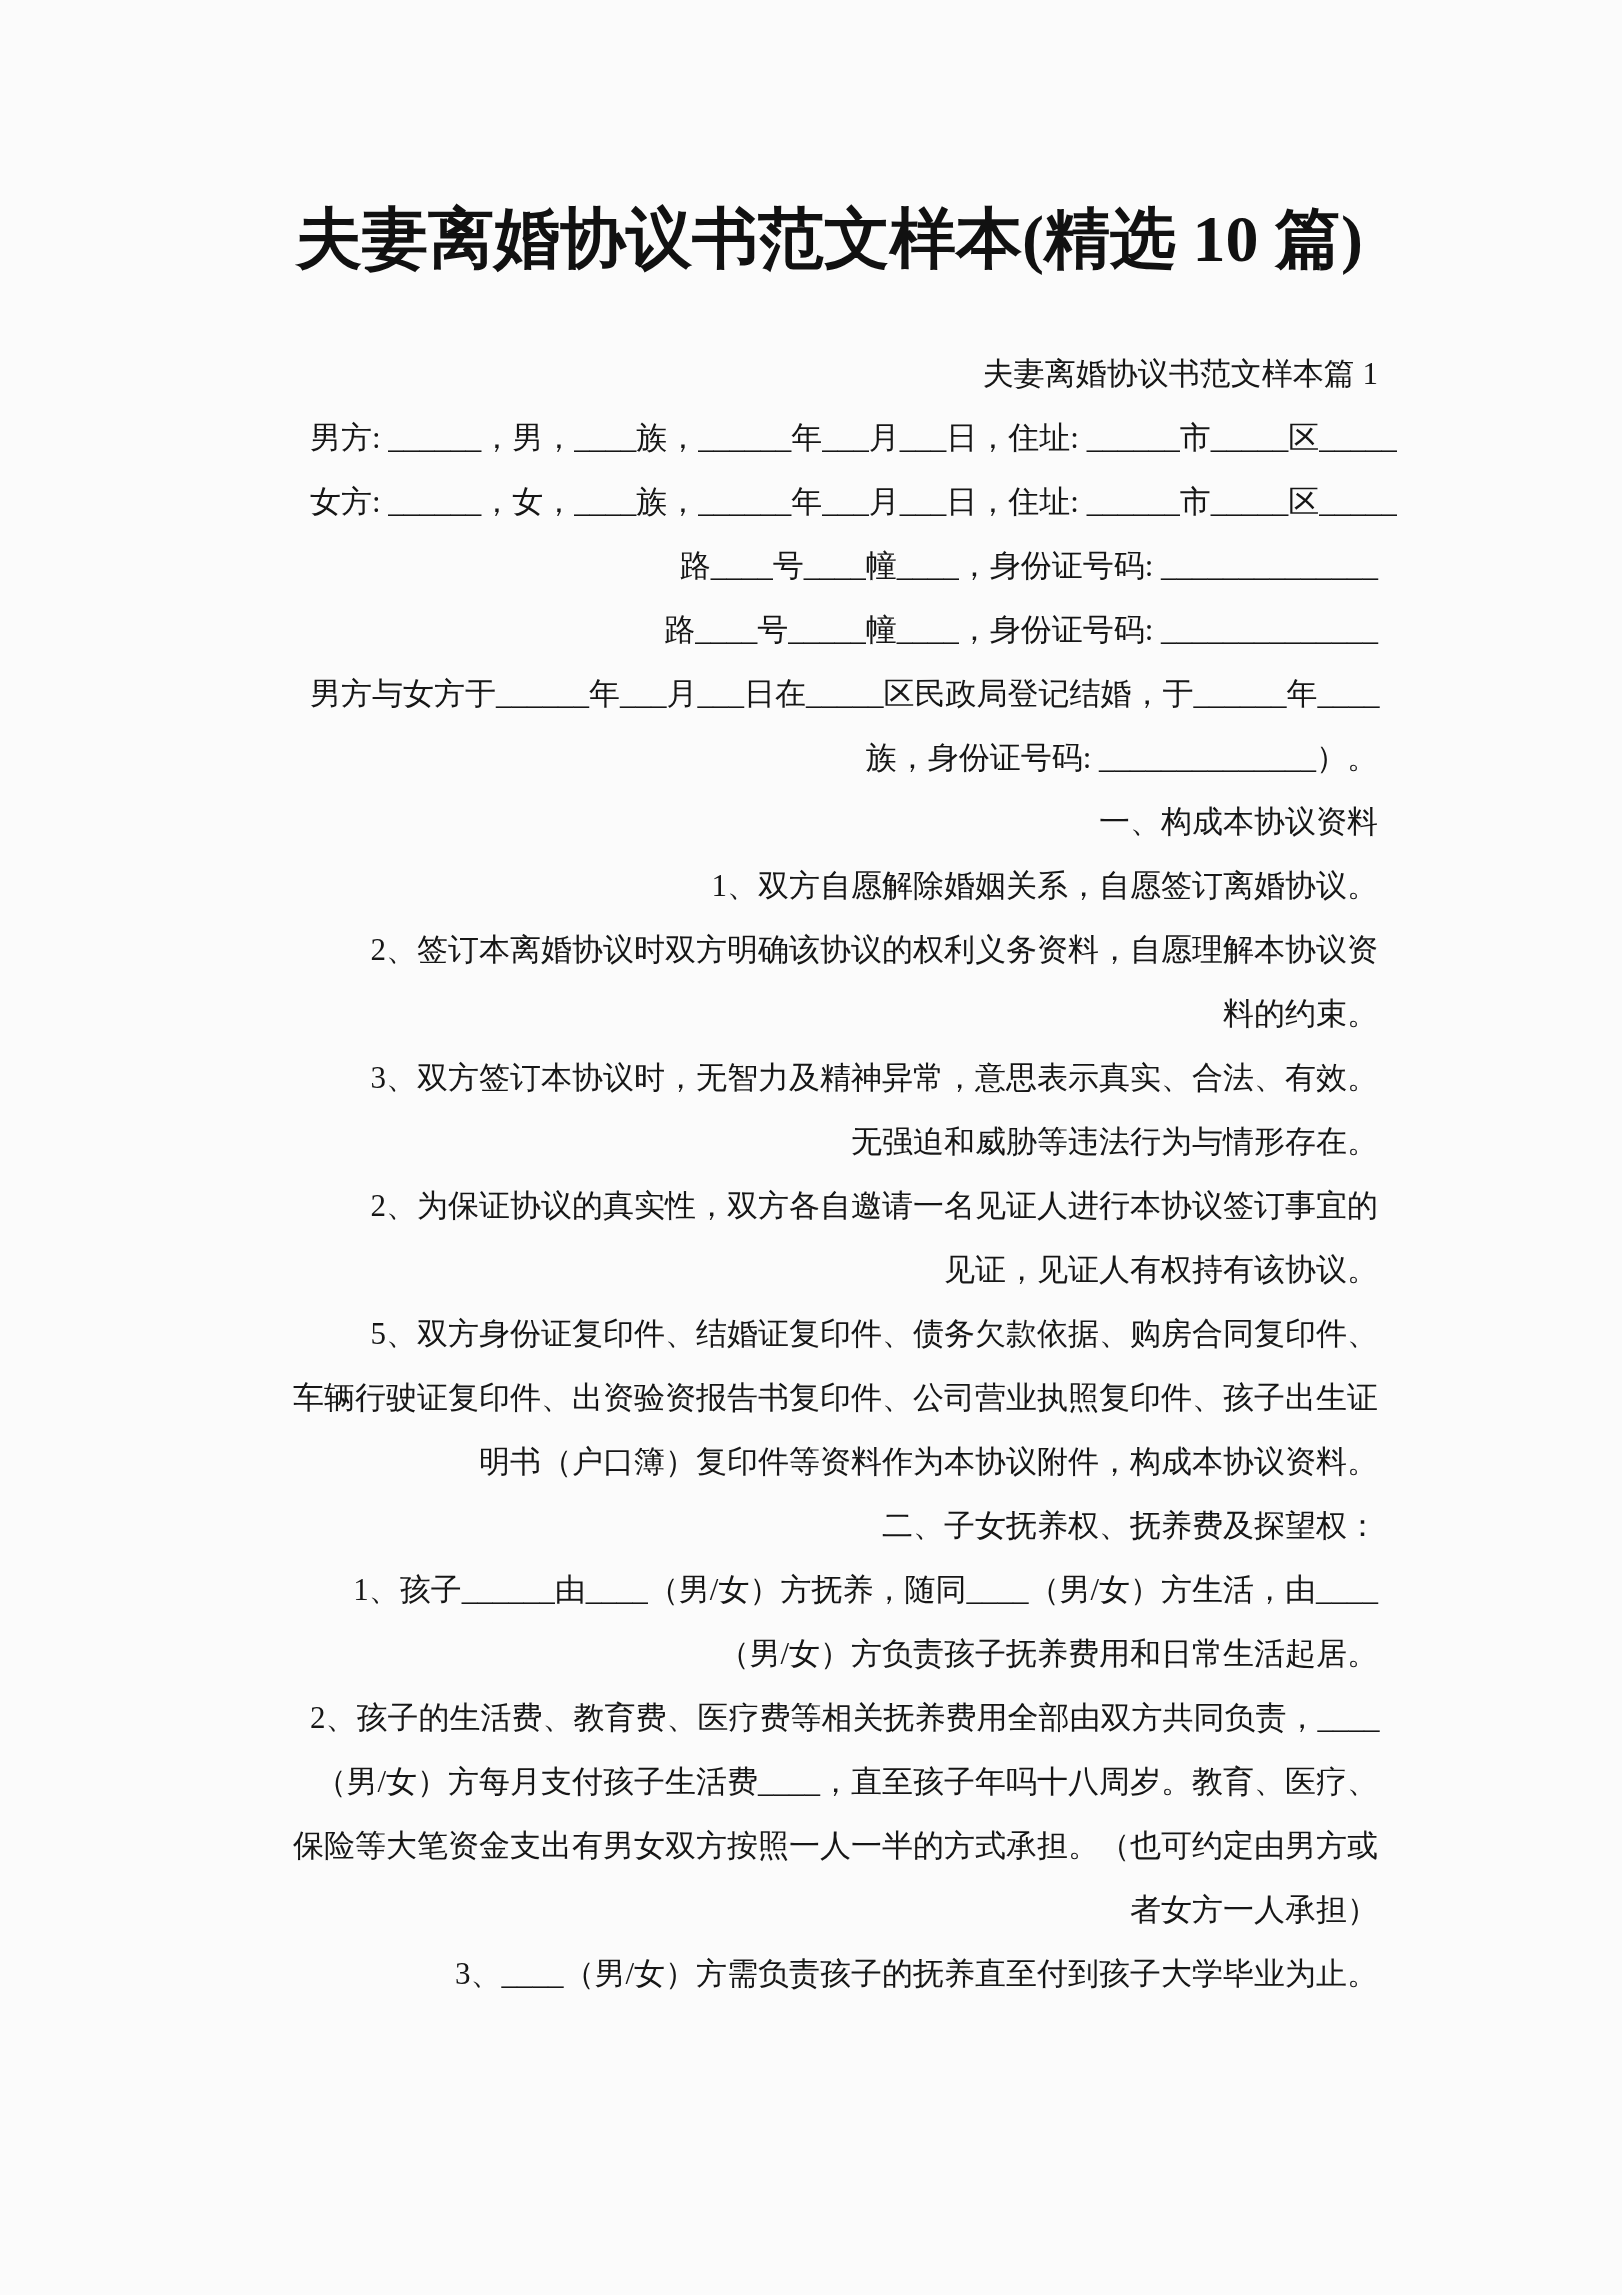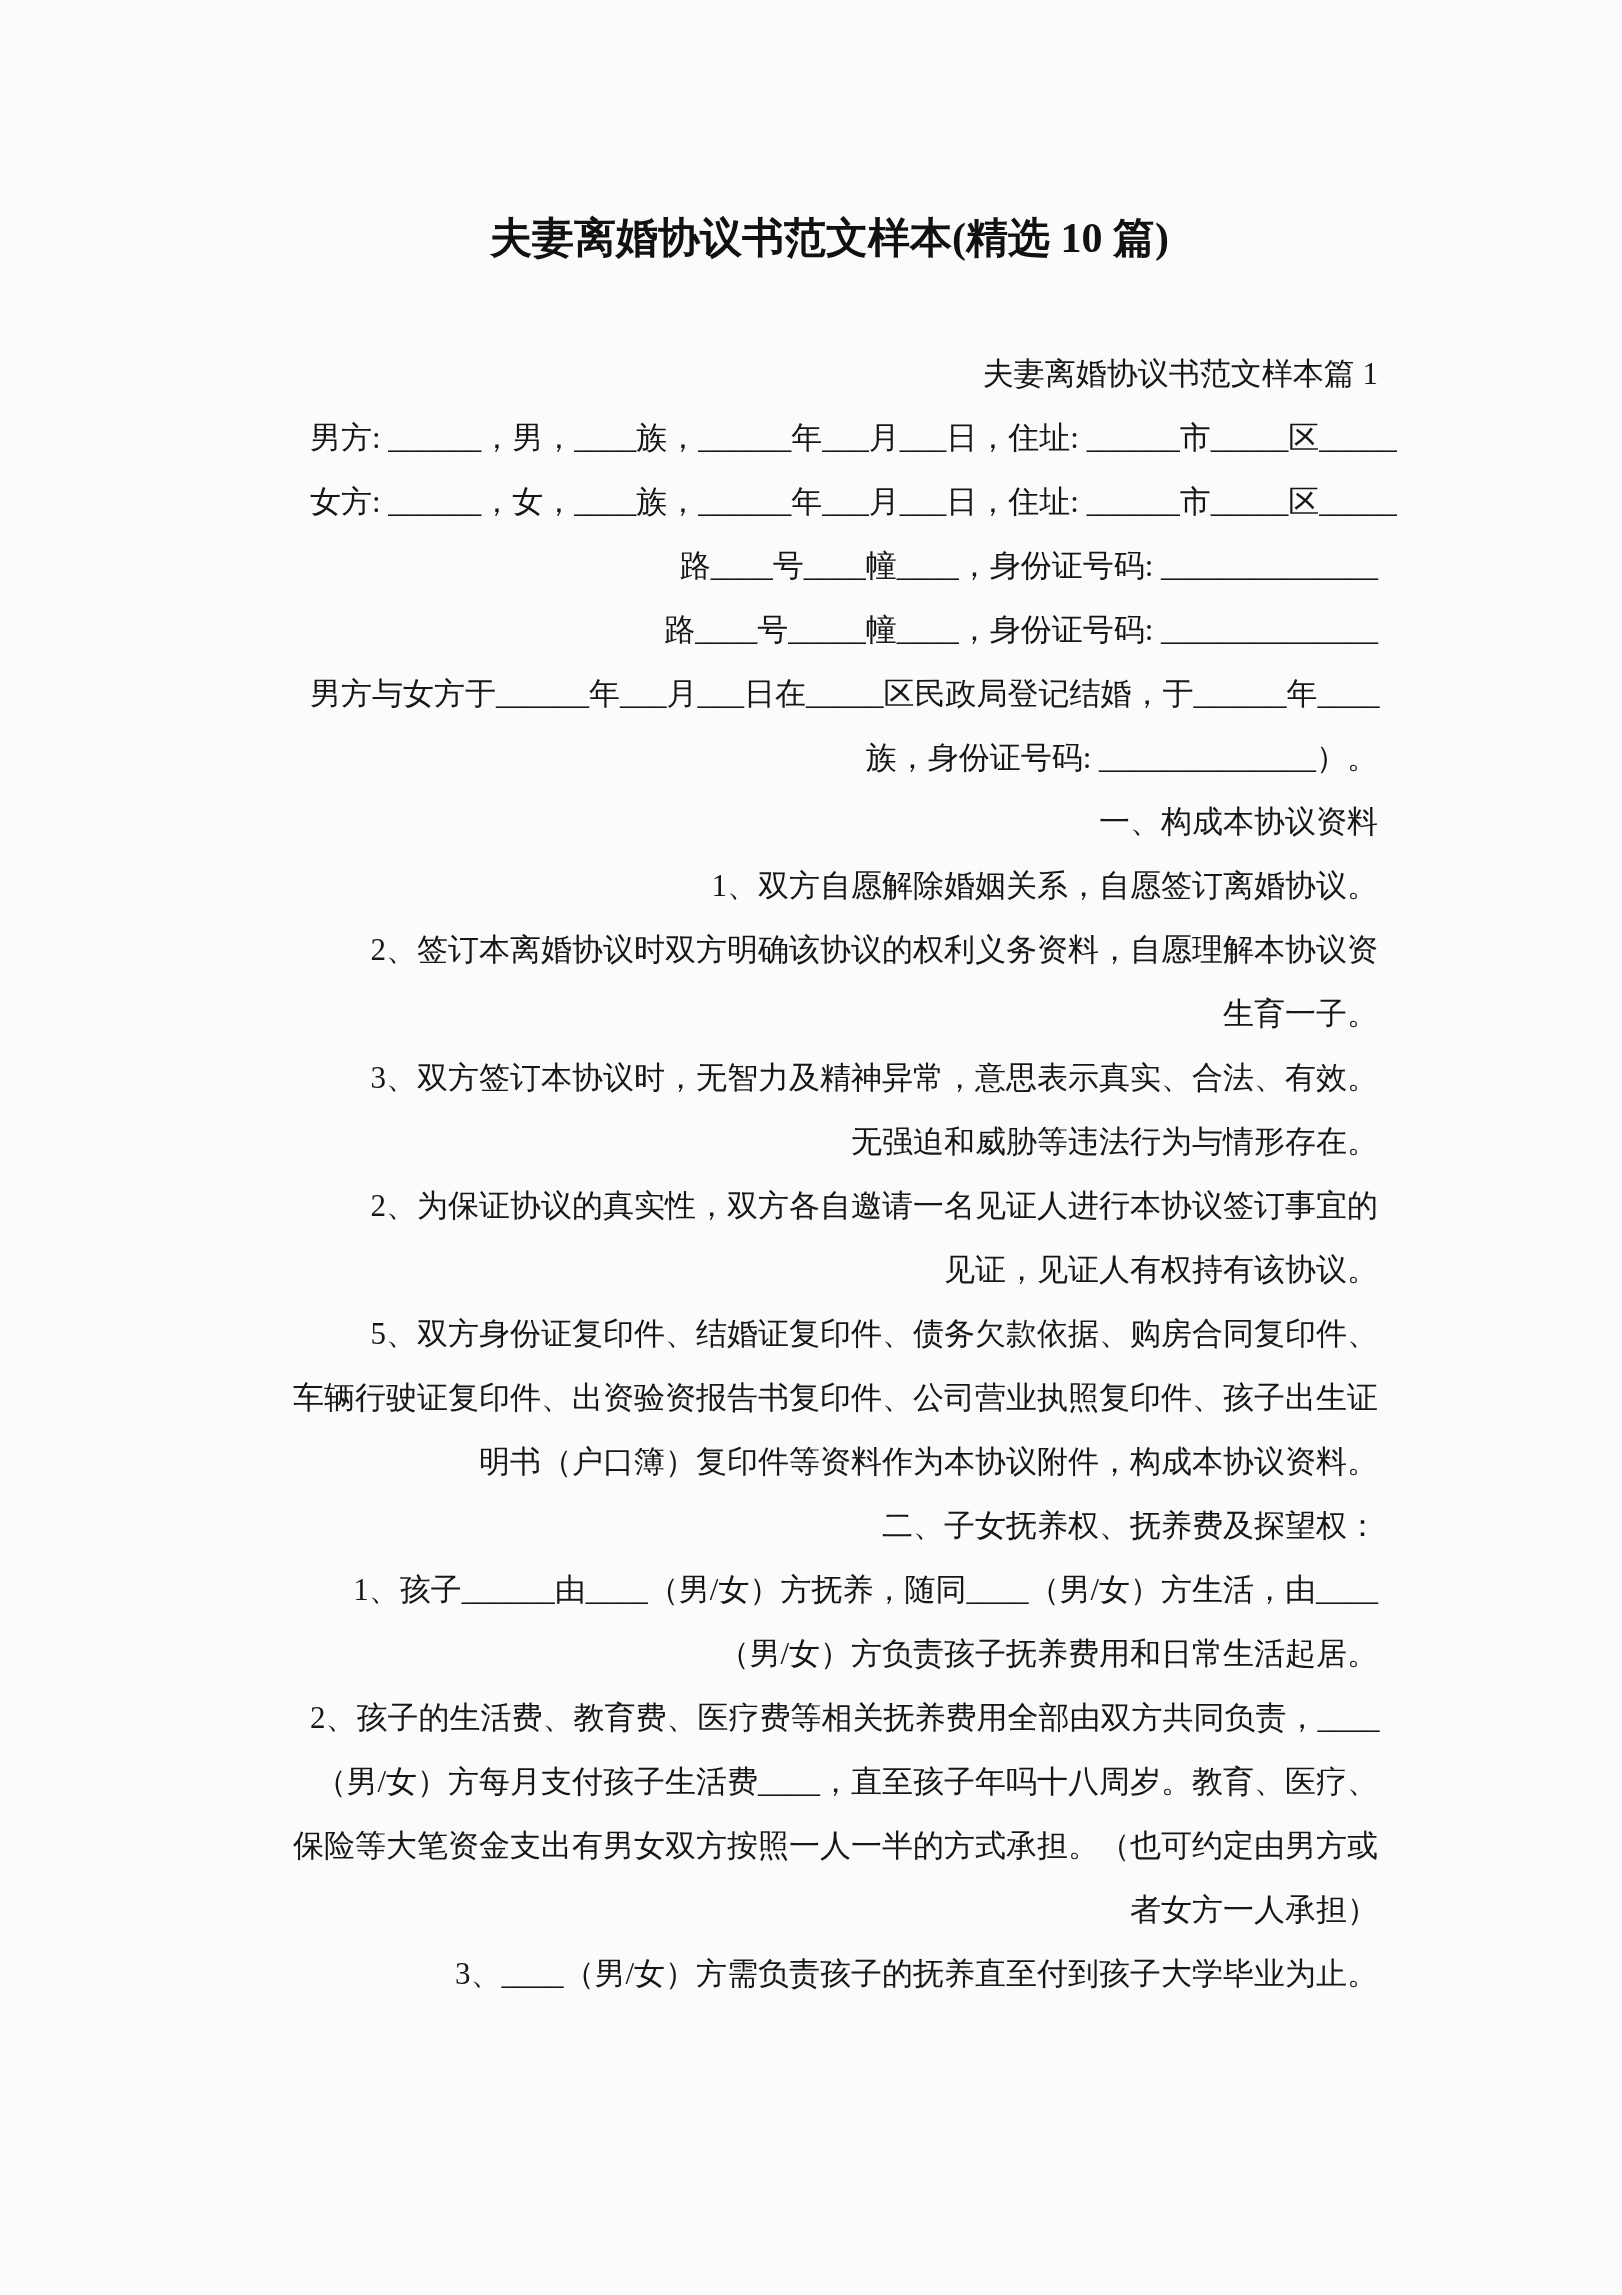--- a/index.html
+++ b/index.html
@@ -19,21 +19,21 @@
     background: #fbfbfb;
     color: #161616;
     font-family: "Liberation Serif", "DejaVu Serif", serif;
   }
   .doc-title {
     margin: 0;
     padding-top: 202px;
     text-align: center;
     font-family: "Liberation Serif", "DejaVu Serif", serif;
     font-weight: 700;
-    font-size: 42px;
+    font-size: 66px;
     line-height: 73px;
     color: #111111;
     white-space: nowrap;
     padding-left: 36px;
   }
   .doc-body {
     margin: 67px 245px 0 247px;
     font-size: 31px;
     line-height: 64px;
     color: #161616;
@@ -57,21 +57,21 @@
       <div class="line indent">夫妻离婚协议书范文样本篇 1</div>
       <div class="line indent">男方: ______，男，____族，______年___月___日，住址: ______市_____区_____</div>
       <div class="line indent">女方: ______，女，____族，______年___月___日，住址: ______市_____区_____</div>
       <div class="line">路____号____幢____，身份证号码: ______________</div>
       <div class="line">路____号_____幢____，身份证号码: ______________</div>
       <div class="line indent">男方与女方于______年___月___日在_____区民政局登记结婚，于______年____</div>
       <div class="line">族，身份证号码: ______________）。</div>
       <div class="line indent">一、构成本协议资料</div>
       <div class="line indent">1、双方自愿解除婚姻关系，自愿签订离婚协议。</div>
       <div class="line indent">2、签订本离婚协议时双方明确该协议的权利义务资料，自愿理解本协议资</div>
-      <div class="line">生育一子。</div>
+      <div class="line">料的约束。</div>
       <div class="line indent">3、双方签订本协议时，无智力及精神异常，意思表示真实、合法、有效。</div>
       <div class="line">无强迫和威胁等违法行为与情形存在。</div>
       <div class="line indent">2、为保证协议的真实性，双方各自邀请一名见证人进行本协议签订事宜的</div>
       <div class="line">见证，见证人有权持有该协议。</div>
       <div class="line indent">5、双方身份证复印件、结婚证复印件、债务欠款依据、购房合同复印件、</div>
       <div class="line">车辆行驶证复印件、出资验资报告书复印件、公司营业执照复印件、孩子出生证</div>
       <div class="line">明书（户口簿）复印件等资料作为本协议附件，构成本协议资料。</div>
       <div class="line indent">二、子女抚养权、抚养费及探望权：</div>
       <div class="line indent">1、孩子______由____（男/女）方抚养，随同____（男/女）方生活，由____</div>
       <div class="line">（男/女）方负责孩子抚养费用和日常生活起居。</div>

